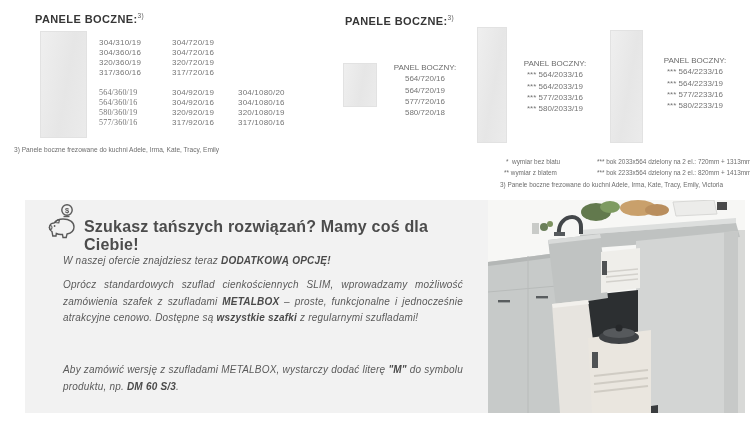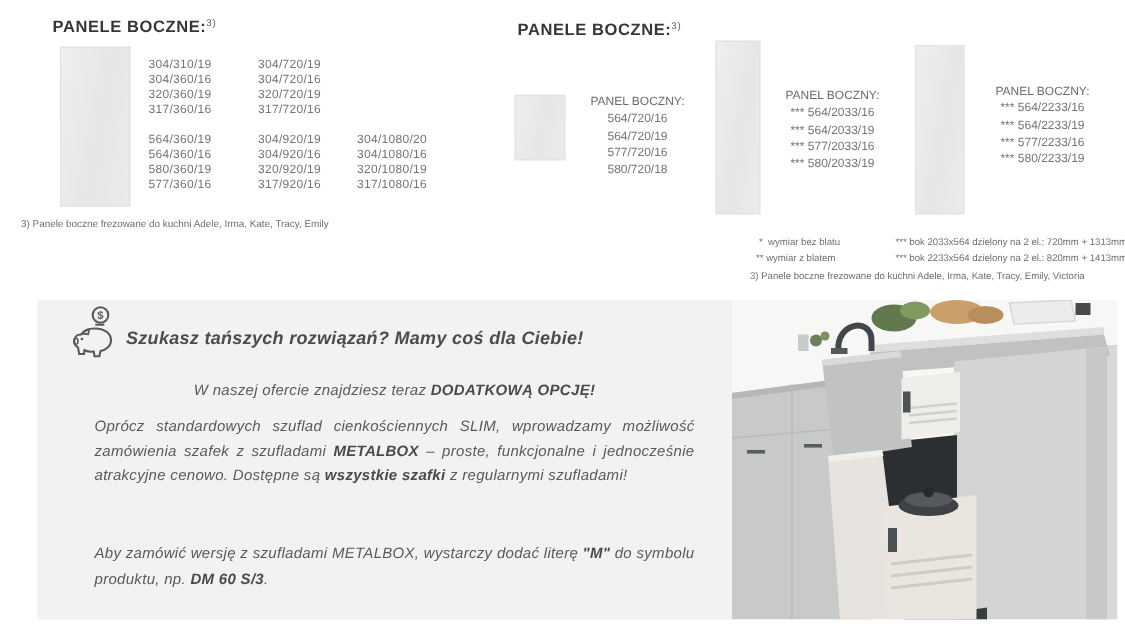--- a/index.html
+++ b/index.html
@@ -15,23 +15,23 @@
   .dimcol { position:absolute; font-size:8px; line-height:9.9px; color:#757575; letter-spacing:.2px; white-space:nowrap; }
 
   .pb-block { position:absolute; text-align:center; font-size:8px; line-height:11.3px; color:#757575; white-space:nowrap; }
   .pb-block .pb-label { color:#6b6b6b; }
 
   .footnote-l { position:absolute; font-size:6.6px; color:#6e6e6e; white-space:nowrap; }
   .fn-sm { position:absolute; font-size:6.4px; color:#6e6e6e; white-space:nowrap; line-height:11px; }
 
   .promo-bg { position:absolute; left:25px; top:200px; width:463px; height:213px; background:#f2f2f2; }
 
-  .promo-heading { position:absolute; left:84px; top:218px; width:380px; font-size:12px; font-weight:bold; font-style:italic; color:#4c4c4c; letter-spacing:.2px; }
-
-  .promo-p { position:absolute; left:63px; width:400px; font-size:10px; font-style:italic; color:#5a5a5a; line-height:16.6px; letter-spacing:.2px;text-align:center; }
+  .promo-heading { position:absolute; left:84px; top:218px; width:380px; font-size:16px; font-weight:bold; color:#4c4c4c; letter-spacing:.2px; }
+
+  .promo-p { position:absolute; left:63px; width:400px; font-size:10px; font-style:italic; color:#5a5a5a; line-height:16.6px; letter-spacing:.2px; }
   .promo-p.just { text-align:justify; text-align-last:left; }
   .promo-p b { color:#4a4a4a; }
 
   .photo { position:absolute; left:488px; top:200px; width:257px; height:213px; }
   .photo svg { display:block; width:100%; height:100%; }
 
   .piggy { position:absolute; left:46px; top:203px; width:34px; height:38px; }
   .piggy svg { display:block; width:100%; height:100%; }
 </style>
 </head>
@@ -51,21 +51,21 @@
     <div>320/360/19</div>
     <div>317/360/16</div>
   </div>
   <div class="dimcol" style="left:172px; top:38px;">
     <div>304/720/19</div>
     <div>304/720/16</div>
     <div>320/720/19</div>
     <div>317/720/16</div>
   </div>
 
-  <div class="dimcol" style="left:99px; top:88px;">
+  <div class="dimcol" style="left:99px; top:88px;font-family:Liberation Serif, serif;">
     <div>564/360/19</div>
     <div>564/360/16</div>
     <div>580/360/19</div>
     <div>577/360/16</div>
   </div>
   <div class="dimcol" style="left:172px; top:88px;">
     <div>304/920/19</div>
     <div>304/920/16</div>
     <div>320/920/19</div>
     <div>317/920/16</div>

